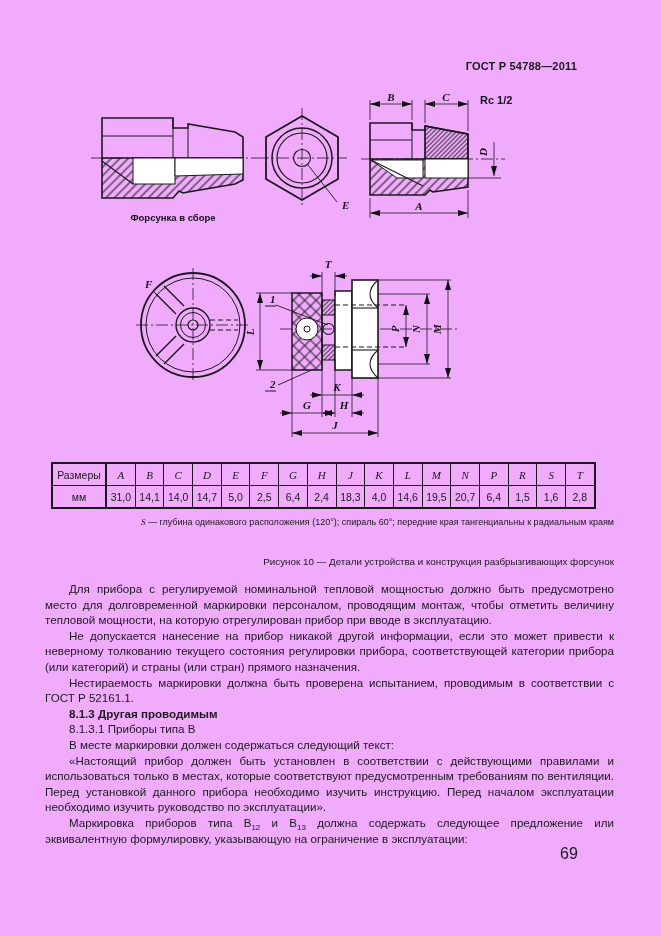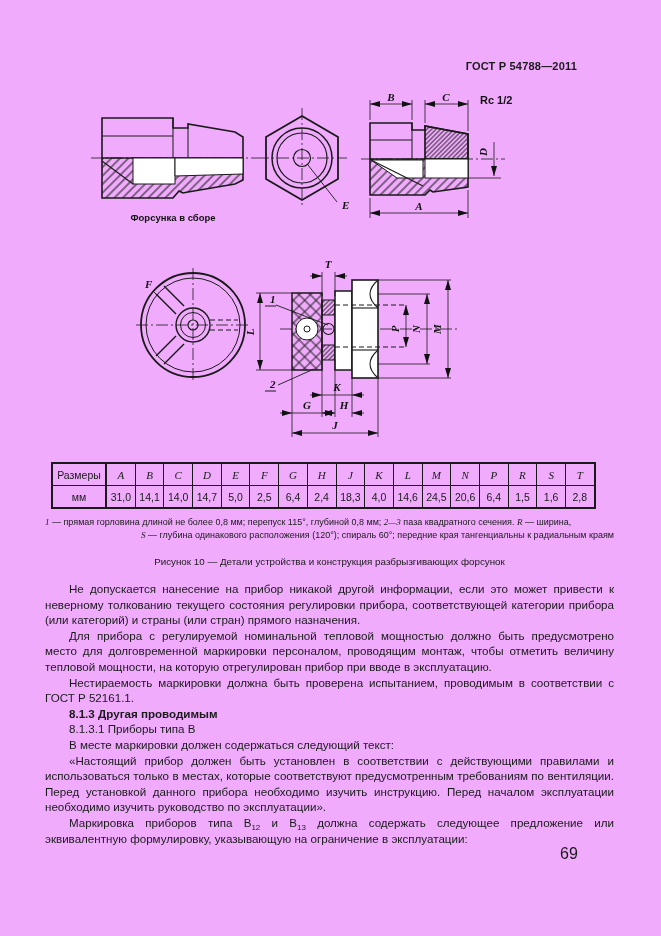--- a/index.html
+++ b/index.html
@@ -10,21 +10,21 @@
   .tblwrap{position:absolute;top:462px;left:51px;}
   table.dims{border-collapse:collapse;table-layout:fixed;}
   table.dims td{border:1px solid #1a1a1a;text-align:center;vertical-align:middle;
         font-size:10.5px;height:21px;padding:0;}
   table.dims td.name{width:52px;border-right:2px solid #1a1a1a;}
   table.dims td.letter{width:27.7px;font-style:italic;font-family:"Liberation Serif", serif;font-size:11px;}
   table.dims{border:2px solid #1a1a1a;}
   .footnote{position:absolute;top:516px;left:45px;width:569px;font-size:9px;line-height:13px;}
   .footnote .c{text-align:right;}
   .it{font-style:italic;font-family:"Liberation Serif", serif;}
-  .figcap{position:absolute;top:556px;left:45px;width:569px;text-align:center;font-size:9.8px;}
+  .figcap{position:absolute;top:556px;left:45px;width:569px;text-align:right;font-size:9.8px;}
   .bodytext{position:absolute;top:581px;left:45px;width:569px;font-size:11.6px;line-height:15.6px;
         text-align:justify;}
   .para{text-indent:24px;margin:0;}
   .bold{font-weight:bold;}
   sub{font-size:8px;line-height:0;margin-top:16px;}
   .pagenum{position:absolute;top:845px;left:560px;font-size:16px;}
   svg text{fill:#111;}
   .dlab{font:italic bold 11px "Liberation Serif", serif;}
   .thr{font:bold 11px "Liberation Sans", sans-serif;}
   .cap{font:bold 9.5px "Liberation Sans", sans-serif;}
@@ -246,41 +246,40 @@
         <td>14,1</td>
         <td>14,0</td>
         <td>14,7</td>
         <td>5,0</td>
         <td>2,5</td>
         <td>6,4</td>
         <td>2,4</td>
         <td>18,3</td>
         <td>4,0</td>
         <td>14,6</td>
-        <td>24,5</td>
-        <td>20,6</td>
+        <td>19,5</td>
+        <td>20,7</td>
         <td>6,4</td>
         <td>1,5</td>
         <td>1,6</td>
         <td>2,8</td>
       </tr>
     </tbody>
       </table>
   </div>
 
   <div class="footnote">
-    <div><span class="it">1</span><span> — прямая горловина длиной не более 0,8 мм; перепуск 115°, глубиной 0,8 мм; </span><span class="it">2—3</span><span> паза квадратного сечения. </span><span class="it">R</span><span> — ширина,</span></div>
     <div class="c"><span class="it">S</span><span> — глубина одинакового расположения (120°); спираль 60°; передние края тангенциальны к радиальным краям</span></div>
   </div>
 
   <div class="figcap">Рисунок 10 — Детали устройства и конструкция разбрызгивающих форсунок</div>
 
   <div class="bodytext">
+    <p class="para">Для прибора с регулируемой номинальной тепловой мощностью должно быть предусмотрено место для долговременной маркировки персоналом, проводящим монтаж, чтобы отметить величину тепловой мощности, на которую отрегулирован прибор при вводе в эксплуатацию.</p>
     <p class="para">Не допускается нанесение на прибор никакой другой информации, если это может привести к неверному толкованию текущего состояния регулировки прибора, соответствующей категории прибора (или категорий) и страны (или стран) прямого назначения.</p>
-    <p class="para">Для прибора с регулируемой номинальной тепловой мощностью должно быть предусмотрено место для долговременной маркировки персоналом, проводящим монтаж, чтобы отметить величину тепловой мощности, на которую отрегулирован прибор при вводе в эксплуатацию.</p>
     <p class="para">Нестираемость маркировки должна быть проверена испытанием, проводимым в соответствии с ГОСТ Р 52161.1.</p>
     <p class="para bold">8.1.3  Другая проводимым</p>
     <p class="para">8.1.3.1  Приборы типа B</p>
     <p class="para">В месте маркировки должен содержаться следующий текст:</p>
     <p class="para">«Настоящий прибор должен быть установлен в соответствии с действующими правилами и использоваться только в местах, которые соответствуют предусмотренным требованиям по вентиляции. Перед установкой данного прибора необходимо изучить инструкцию. Перед началом эксплуатации необходимо изучить руководство по эксплуатации».</p>
     <p class="para"><span>Маркировка приборов типа B</span><sub>12</sub><span> и B</span><sub>13</sub><span> должна содержать следующее предложение или эквивалентную формулировку, указывающую на ограничение в эксплуатации:</span></p>
   </div>
 
   <div class="pagenum">69</div>
 

